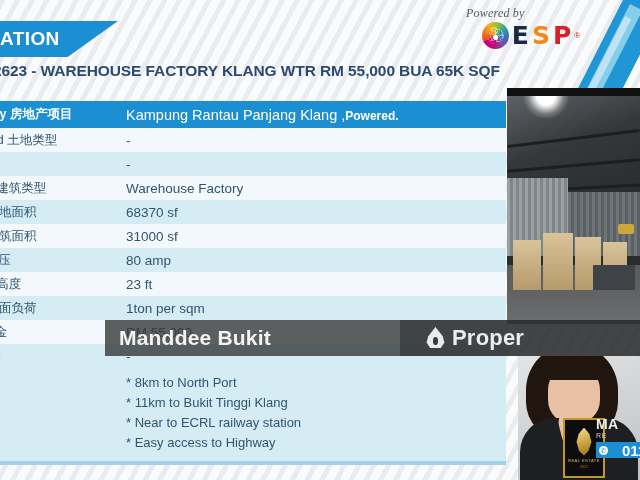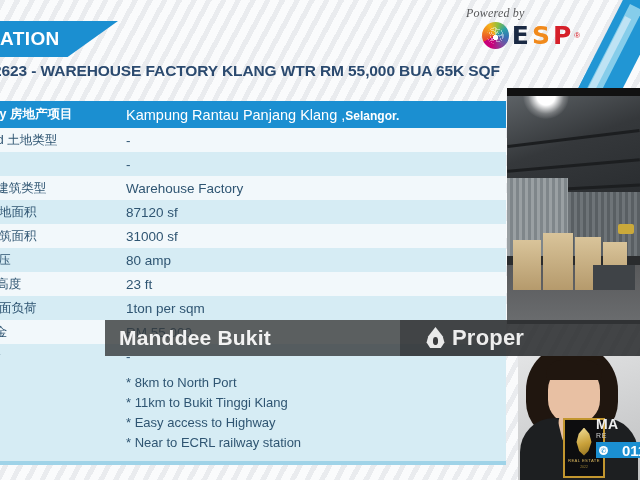--- a/index.html
+++ b/index.html
@@ -237,38 +237,38 @@
         <span class="reg">®</span>
     </div>
   </div>
 
   <div id="title">:2623 - WAREHOUSE FACTORY KLANG  WTR RM 55,000 BUA 65K SQF</div>
 
   <div id="table">
 
     <div class="row head">
       <div class="lab">perty 房地产项目</div>
-      <div class="val"><span>Kampung Rantau Panjang Klang ,</span><b>Selangor.</b></div>
+      <div class="val"><span>Kampung Rantau Panjang Klang ,</span><b>Powered.</b></div>
     </div>
 
     <div class="row plain">
       <div class="lab">Land 土地类型</div>
       <div class="val">-</div>
     </div>
     <div class="row alt">
       <div class="lab">期</div>
       <div class="val">-</div>
     </div>
     <div class="row plain">
       <div class="lab">ing 建筑类型</div>
       <div class="val">Warehouse Factory</div>
     </div>
     <div class="row alt">
       <div class="lab">a 土地面积</div>
-      <div class="val">87120 sf</div>
+      <div class="val">68370 sf</div>
     </div>
     <div class="row plain">
       <div class="lab">a 建筑面积</div>
       <div class="val">31000 sf</div>
     </div>
     <div class="row alt">
       <div class="lab">y 电压</div>
       <div class="val">80 amp</div>
     </div>
     <div class="row plain">
@@ -286,22 +286,22 @@
     <div class="row alt">
       <div class="lab">卖价</div>
       <div class="val">-</div>
     </div>
 
     <div class="row remark">
       <div class="lab">注</div>
       <div class="val">
         <div>* 8km to North Port</div>
         <div>* 11km to Bukit Tinggi Klang</div>
+        <div>* Near to ECRL railway station</div>
         <div>* Easy access to Highway</div>
-        <div>* Near to ECRL railway station</div>
       </div>
     </div>
     <div id="tablebottom"></div>
   </div>
 
   <div id="topblack"></div>
   <div id="photo">
     <div class="sky"></div>
     <div class="glare"></div>
     <div class="truss" style="left:0;top:18%;width:100%;transform:rotate(-7deg);"></div>

